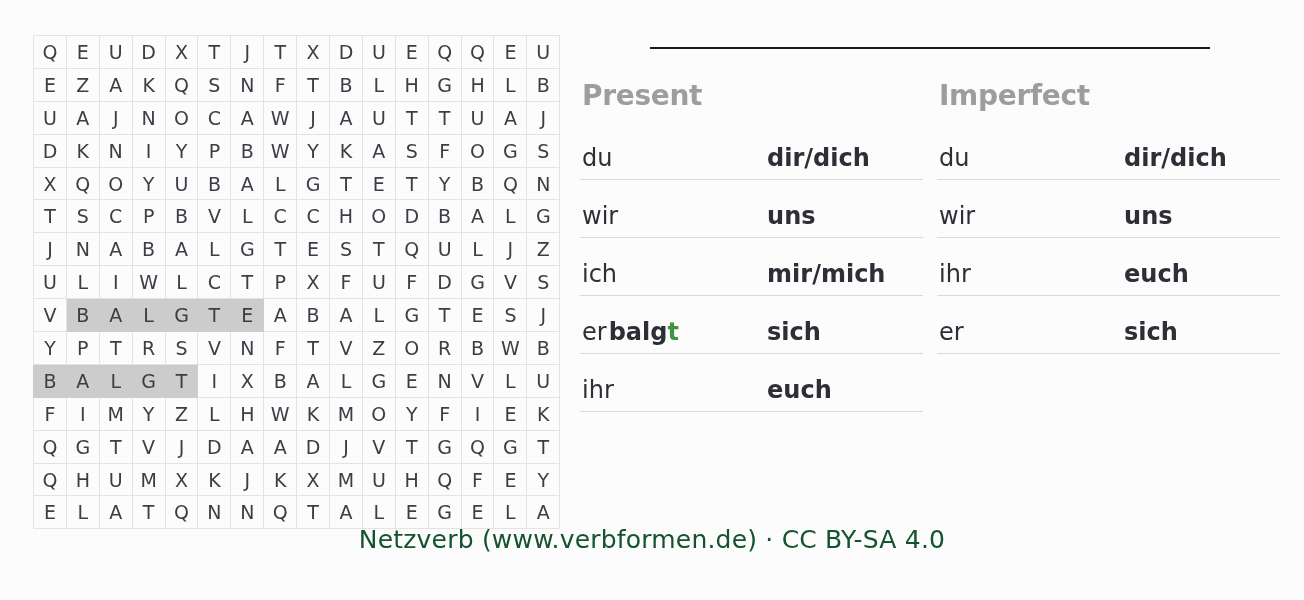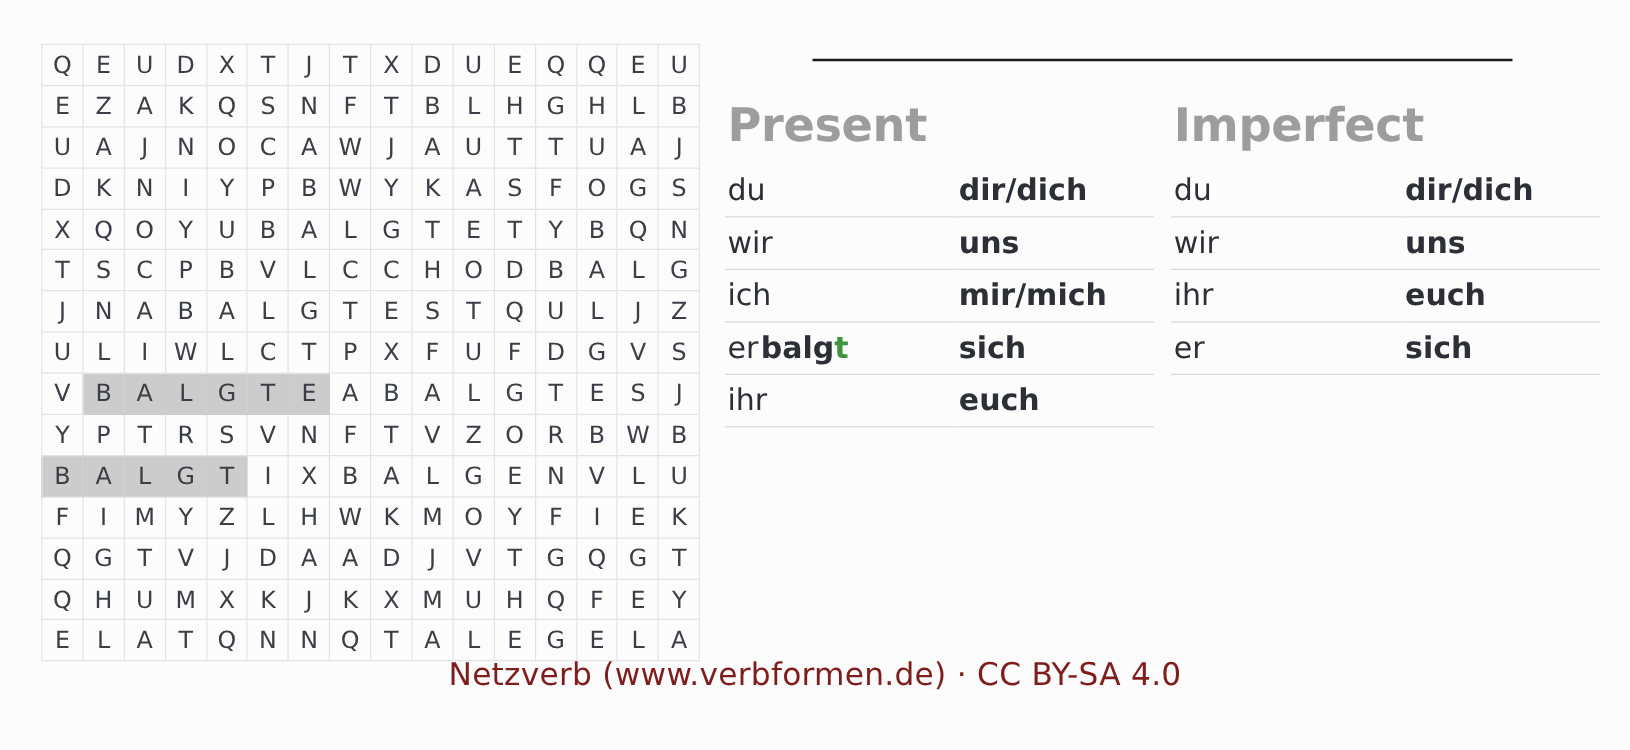--- a/index.html
+++ b/index.html
@@ -75,21 +75,21 @@
 
   #tense-tables {
     display: flex;
     margin-top: 30px;
     gap: 14px;
   }
   .tense-block {
     flex: 1 1 0;
   }
   .tense-heading {
-    font-size: 37px;
+    font-size: 28px;
     font-weight: 700;
     color: #9d9d9d;
     margin: 0 0 10px 2px;
     letter-spacing: -0.3px;
   }
   table.conj {
     width: 100%;
     border-collapse: collapse;
     table-layout: fixed;
   }
@@ -105,37 +105,38 @@
   }
   table.conj td.col-form {
     width: 54%;
   }
   table.conj td.col-pron {
     width: 46%;
     font-weight: bold;
   }
   .pronoun {
     display: inline-block;
+    margin-top: 16px;
   }
   .verbform {
     font-weight: 700;
     margin-left: 2px;
   }
   .verbform .vstem { color: #2e2e36; }
   .verbform .vend  { color: #3f9440; }
 
   
   #footer-credit {
     position: absolute;
     left: 0;
     top: 525px;
     width: 1304px;
     text-align: center;
     font-size: 25px;
-    color: #7f1d1d;
+    color: #14532d;
     letter-spacing: 0.2px;
   }
 </style>
 </head>
 <body>
 
 <table id="puzzle-grid">
   <tbody>
       <tr>
         <td>Q</td>

